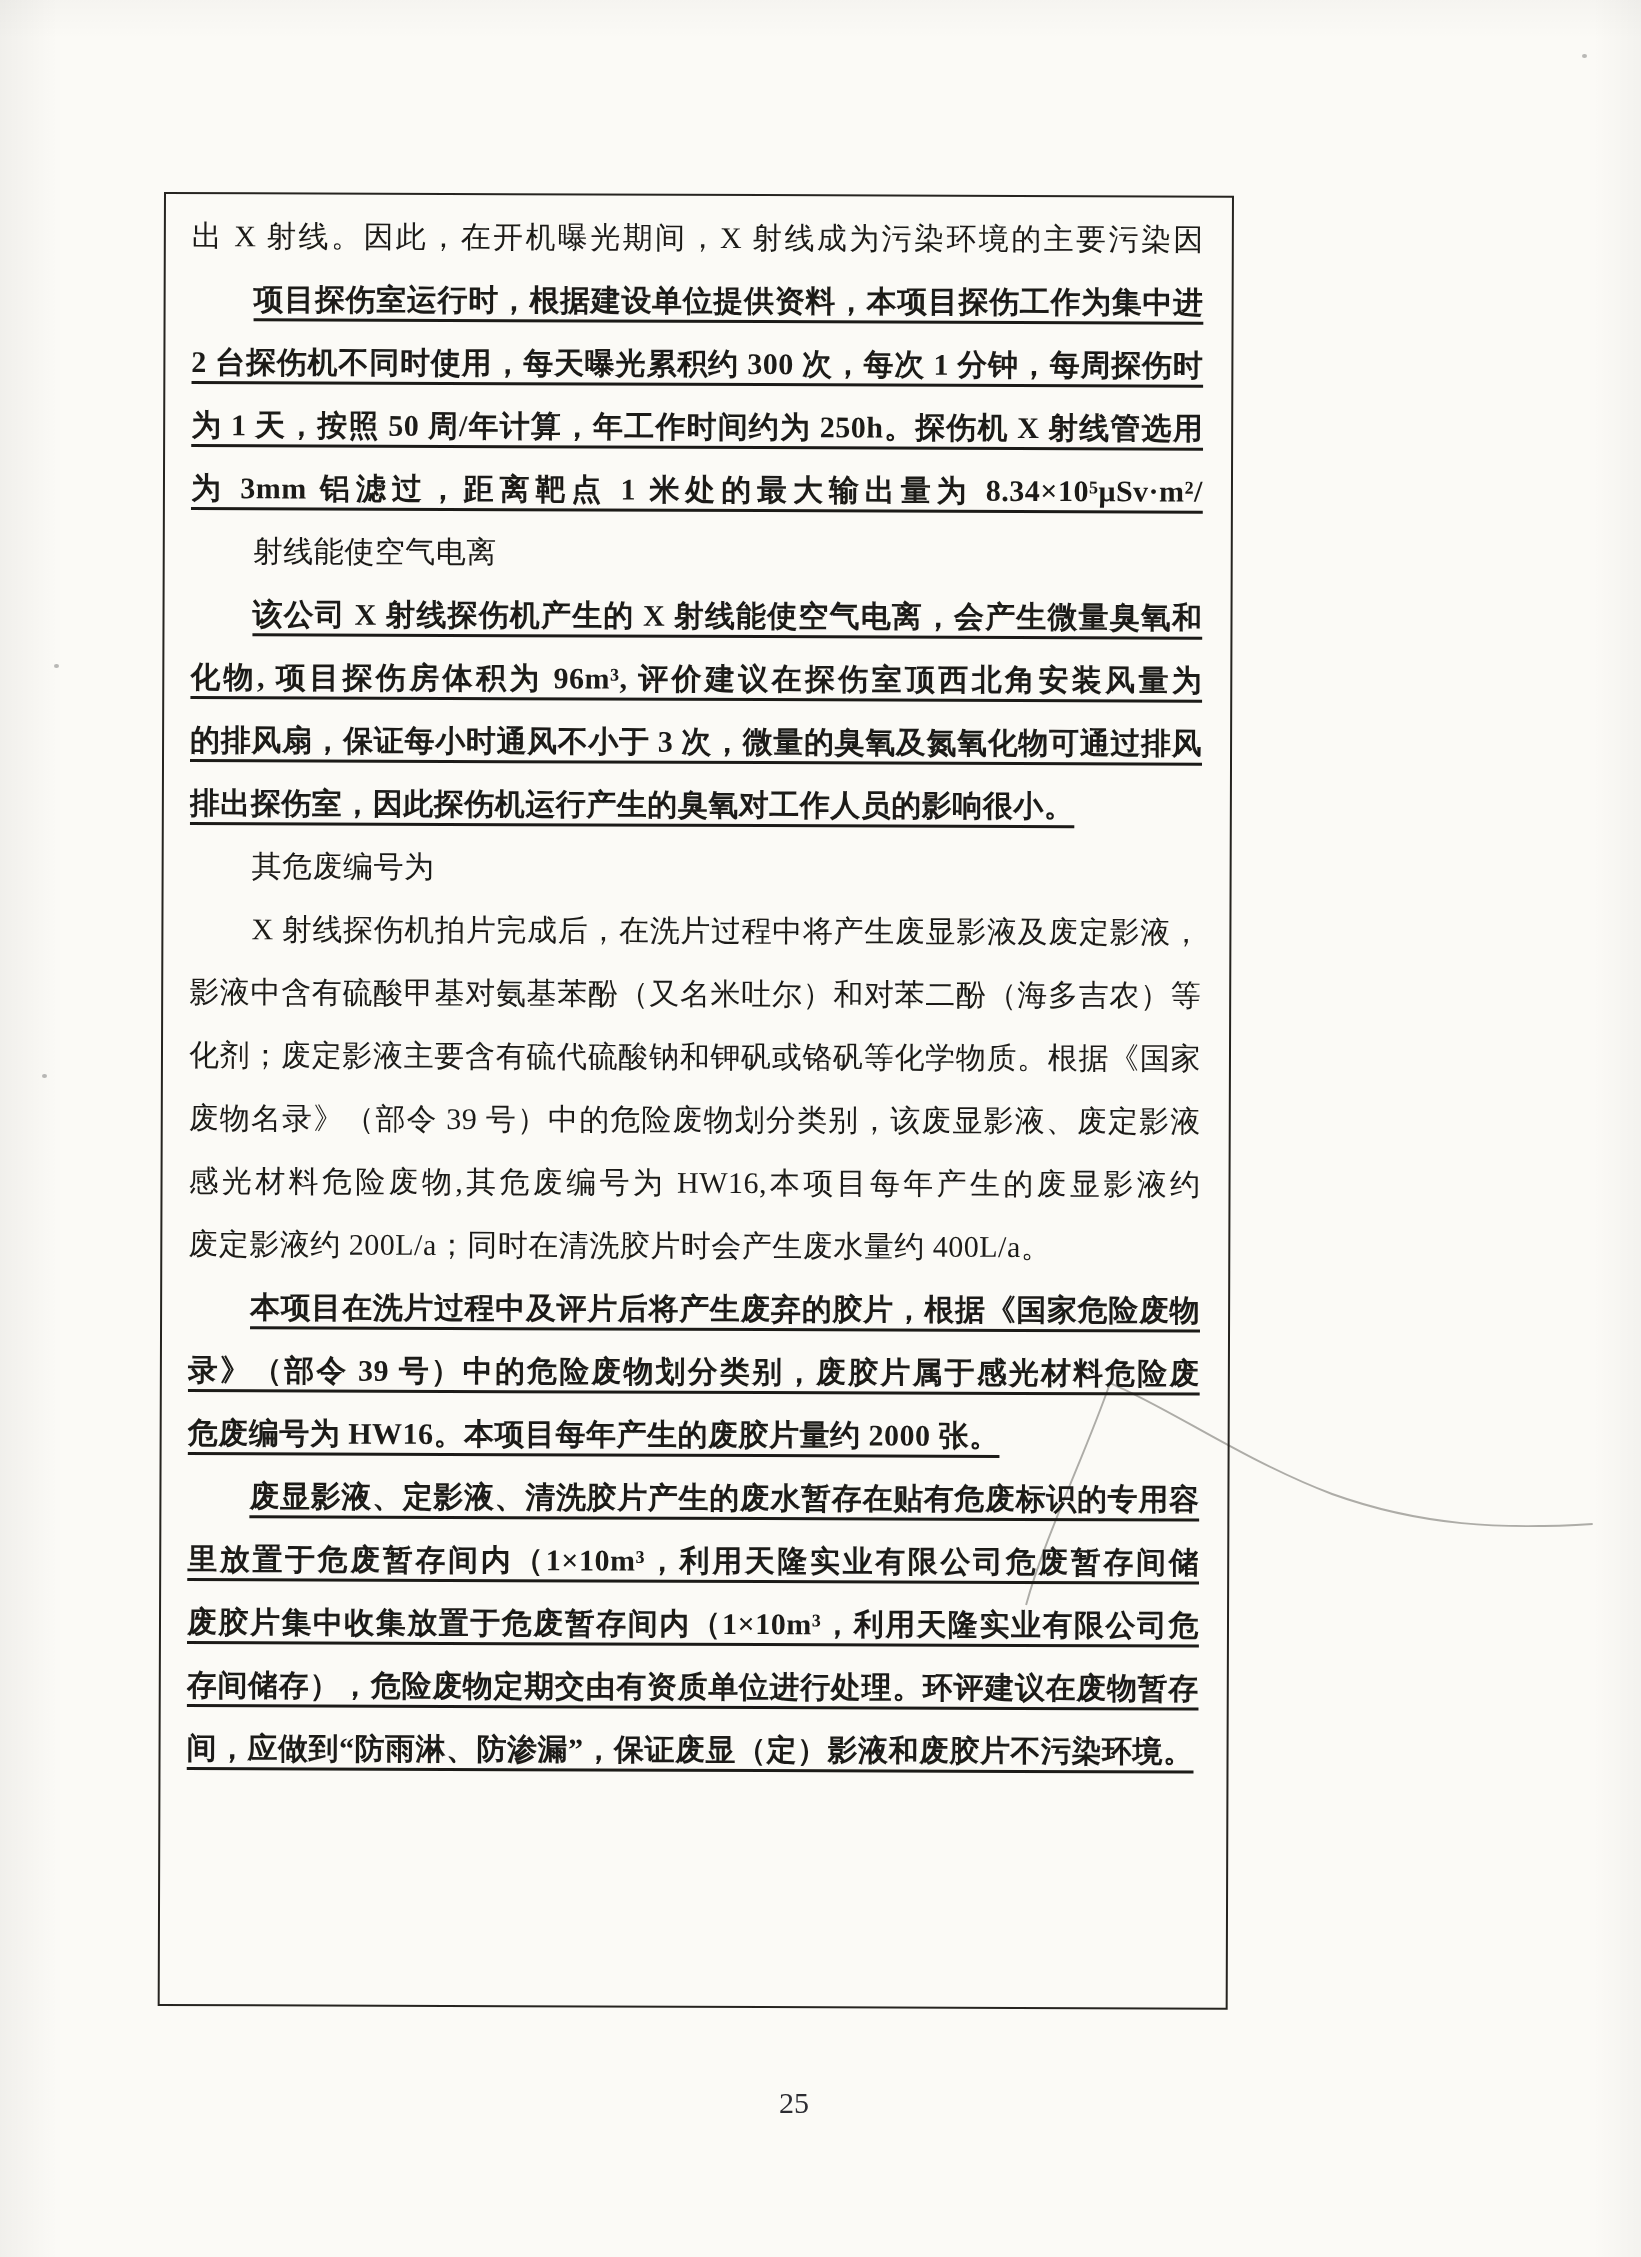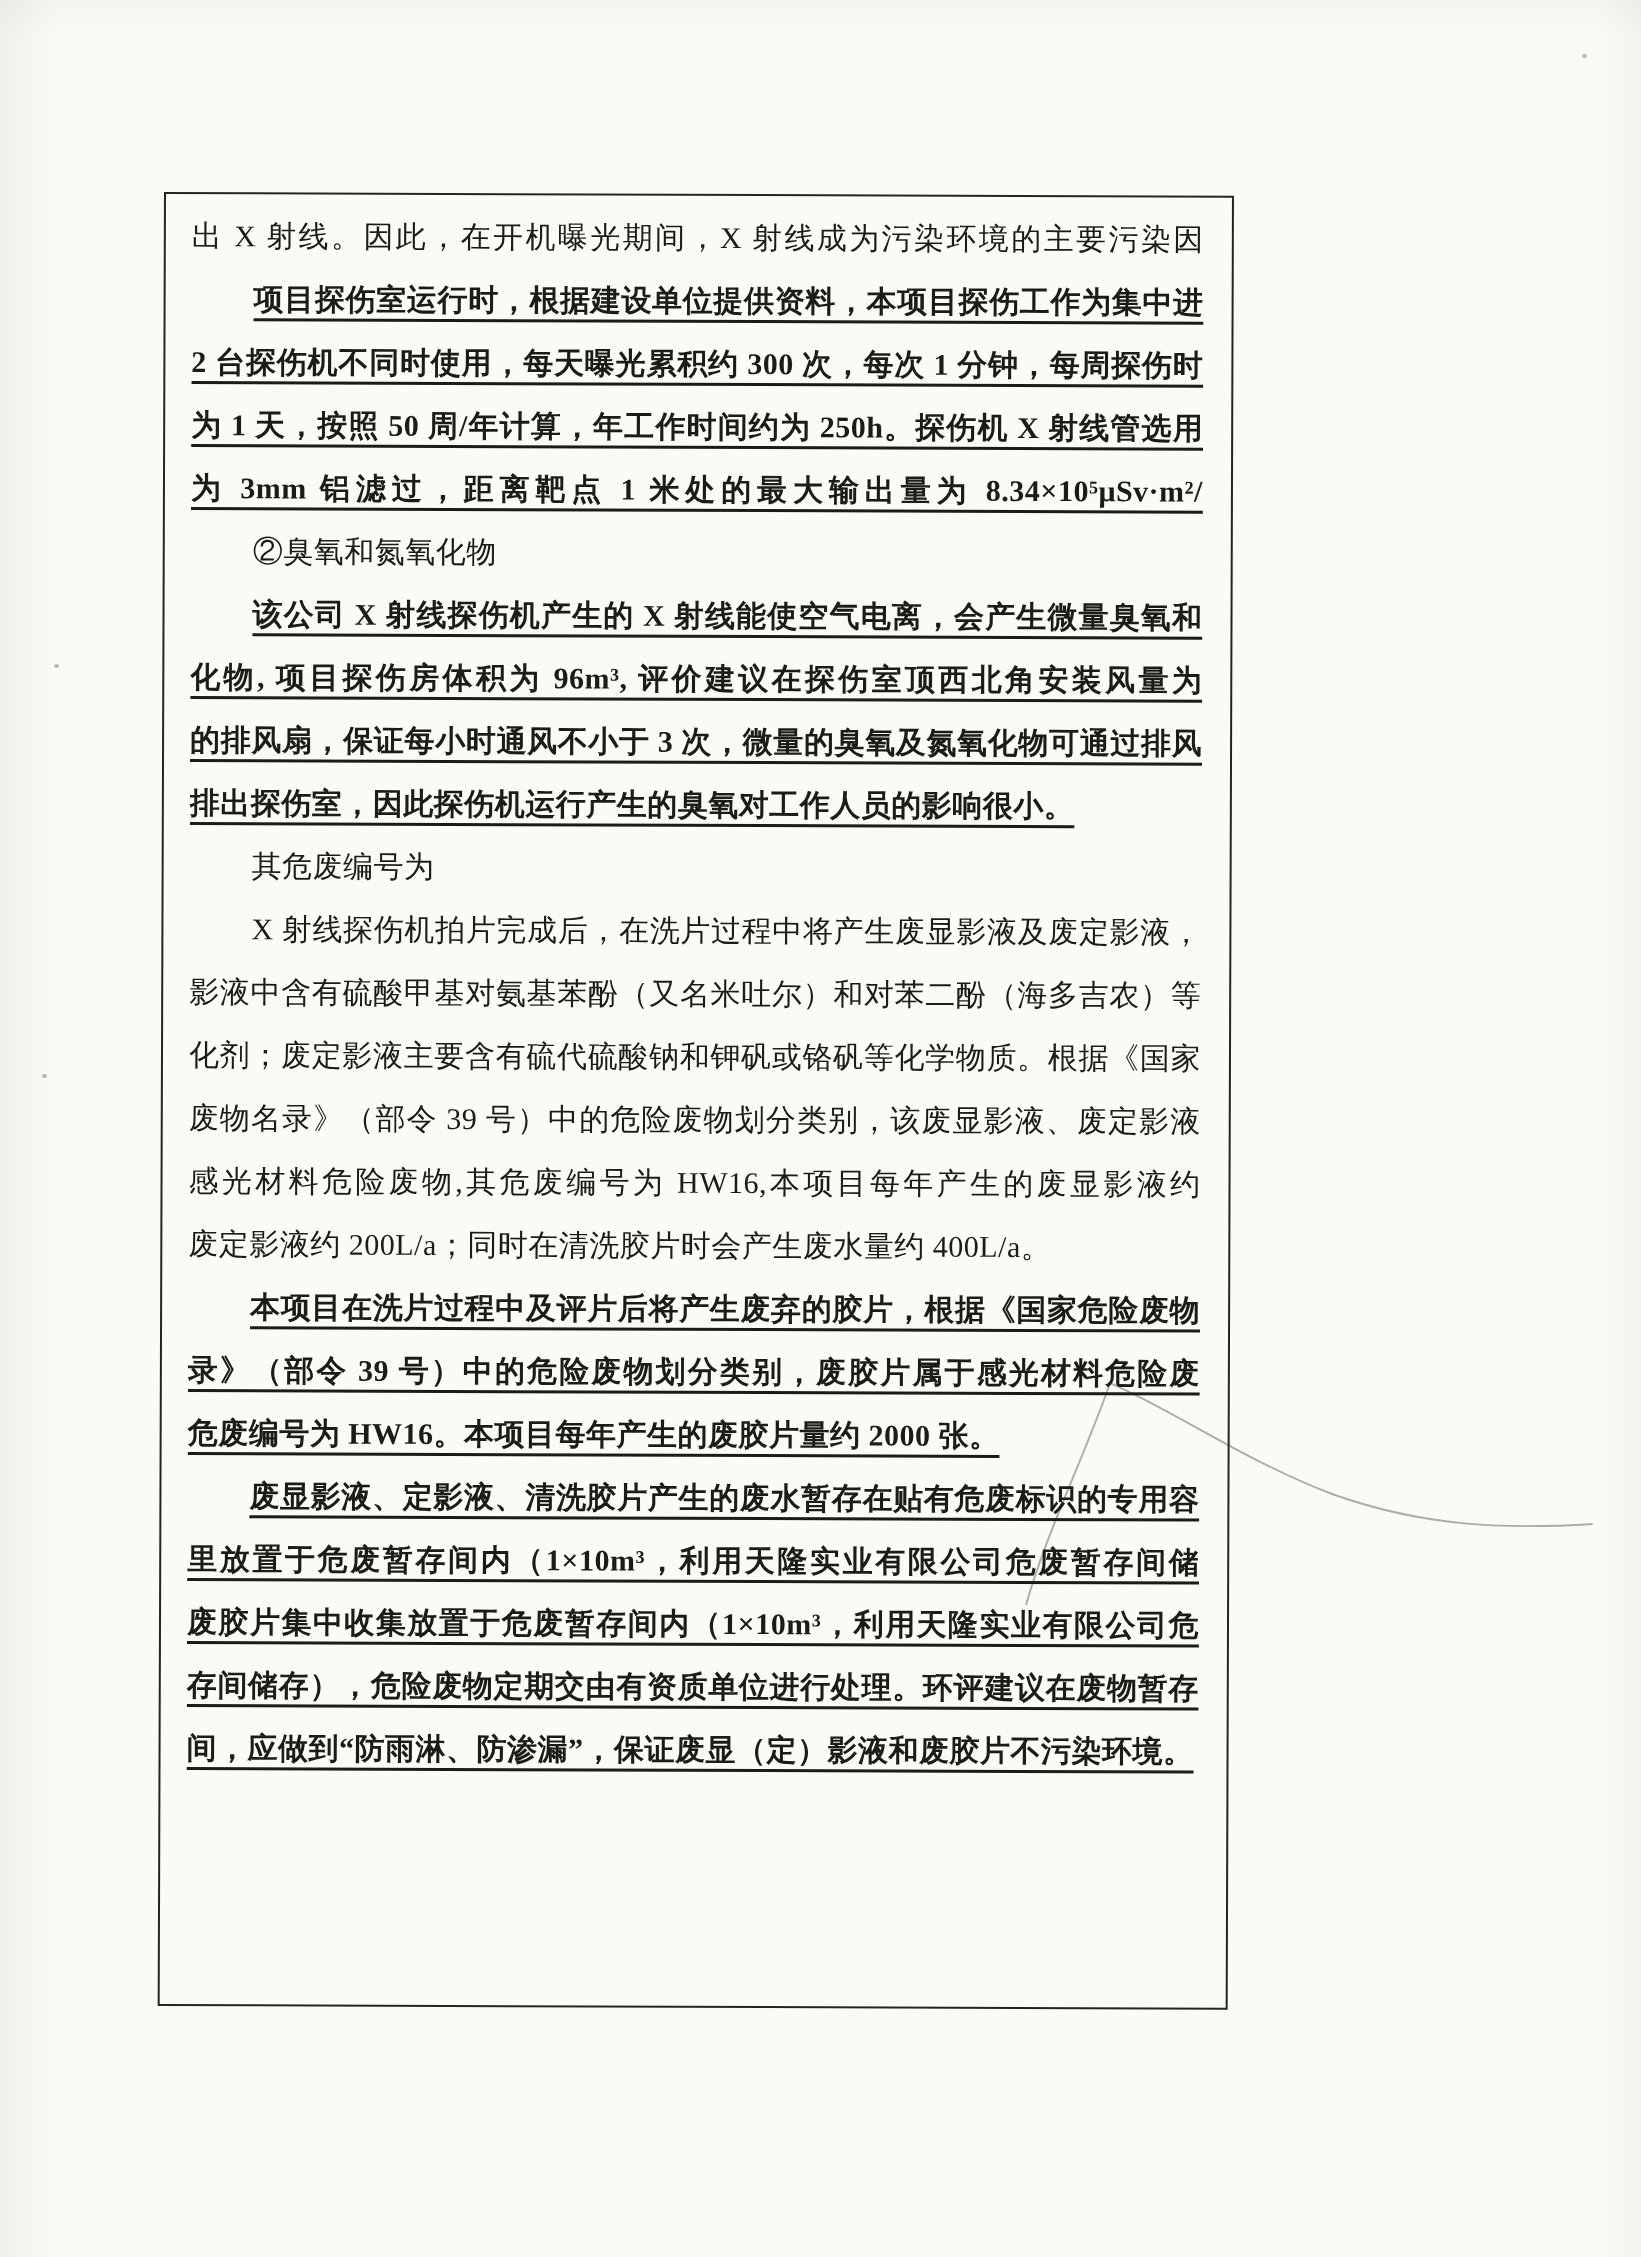--- a/index.html
+++ b/index.html
@@ -84,21 +84,21 @@
   <div class="speck" style="left:54px; top:664px;"></div>
   <div class="speck" style="left:42px; top:1074px;"></div>
 
   <div class="doc-box">
     <div class="text-area">
         <p class="line end"><span class="line-text">出 X 射线。因此，在开机曝光期间，X 射线成为污染环境的主要污染因子。</span></p>
         <p class="line u indent"><span class="line-text">项目探伤室运行时，根据建设单位提供资料，本项目探伤工作为集中进行，</span></p>
         <p class="line u"><span class="line-text">2 台探伤机不同时使用，每天曝光累积约 300 次，每次 1 分钟，每周探伤时间约</span></p>
         <p class="line u"><span class="line-text">为 1 天，按照 50 周/年计算，年工作时间约为 250h。探伤机 X 射线管选用材质</span></p>
         <p class="line u end"><span class="line-text">为 3mm 铝滤过，距离靶点 1 米处的最大输出量为 8.34×10⁵μSv·m²/（mA·h）。</span></p>
-        <p class="line indent end"><span class="line-text">②臭氧和氮氧化物</span></p>
+        <p class="line indent end"><span class="line-text">射线能使空气电离</span></p>
         <p class="line u indent"><span class="line-text">该公司 X 射线探伤机产生的 X 射线能使空气电离，会产生微量臭氧和氮氧</span></p>
         <p class="line u"><span class="line-text">化物, 项目探伤房体积为 96m³, 评价建议在探伤室顶西北角安装风量为 300m³/h</span></p>
         <p class="line u"><span class="line-text">的排风扇，保证每小时通风不小于 3 次，微量的臭氧及氮氧化物可通过排风口</span></p>
         <p class="line u end"><span class="line-text">排出探伤室，因此探伤机运行产生的臭氧对工作人员的影响很小。</span></p>
         <p class="line indent end"><span class="line-text">其危废编号为</span></p>
         <p class="line indent"><span class="line-text">X 射线探伤机拍片完成后，在洗片过程中将产生废显影液及废定影液，废显</span></p>
         <p class="line"><span class="line-text">影液中含有硫酸甲基对氨基苯酚（又名米吐尔）和对苯二酚（海多吉农）等强氧</span></p>
         <p class="line"><span class="line-text">化剂；废定影液主要含有硫代硫酸钠和钾矾或铬矾等化学物质。根据《国家危险</span></p>
         <p class="line"><span class="line-text">废物名录》（部令 39 号）中的危险废物划分类别，该废显影液、废定影液属于</span></p>
         <p class="line"><span class="line-text">感光材料危险废物,其危废编号为 HW16,本项目每年产生的废显影液约 200L/a,</span></p>
@@ -107,14 +107,15 @@
         <p class="line u"><span class="line-text">录》（部令 39 号）中的危险废物划分类别，废胶片属于感光材料危险废物，其</span></p>
         <p class="line u end"><span class="line-text">危废编号为 HW16。本项目每年产生的废胶片量约 2000 张。</span></p>
         <p class="line u indent"><span class="line-text">废显影液、定影液、清洗胶片产生的废水暂存在贴有危废标识的专用容器</span></p>
         <p class="line u"><span class="line-text">里放置于危废暂存间内（1×10m³，利用天隆实业有限公司危废暂存间储存），</span></p>
         <p class="line u"><span class="line-text">废胶片集中收集放置于危废暂存间内（1×10m³，利用天隆实业有限公司危废暂</span></p>
         <p class="line u"><span class="line-text">存间储存），危险废物定期交由有资质单位进行处理。环评建议在废物暂存期</span></p>
         <p class="line u end"><span class="line-text">间，应做到“防雨淋、防渗漏”，保证废显（定）影液和废胶片不污染环境。</span></p>
       </div>
   </div>
 
+  <div class="page-number">25</div>
 </div>
 
 
 </body></html>

